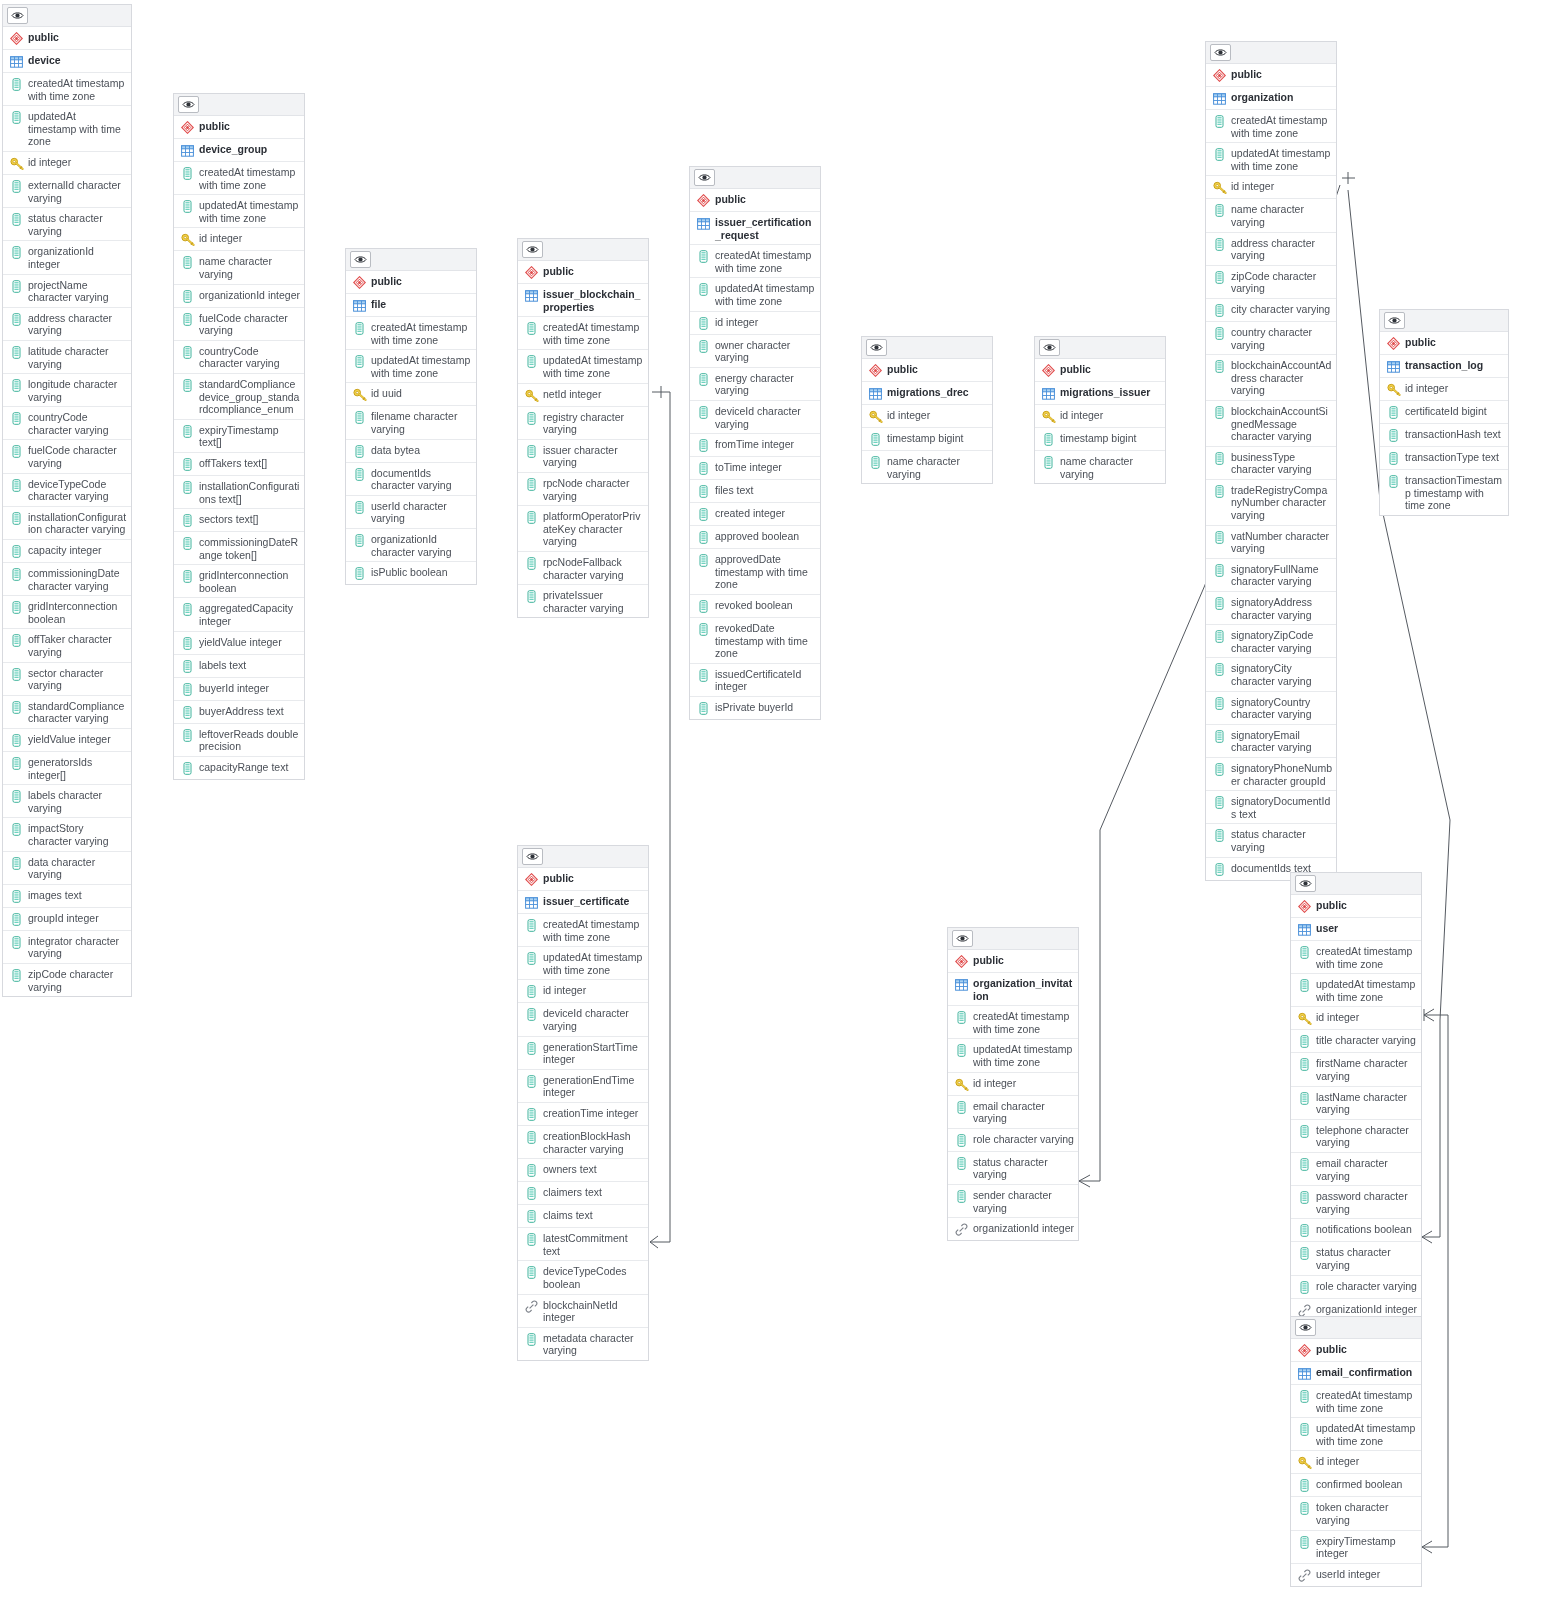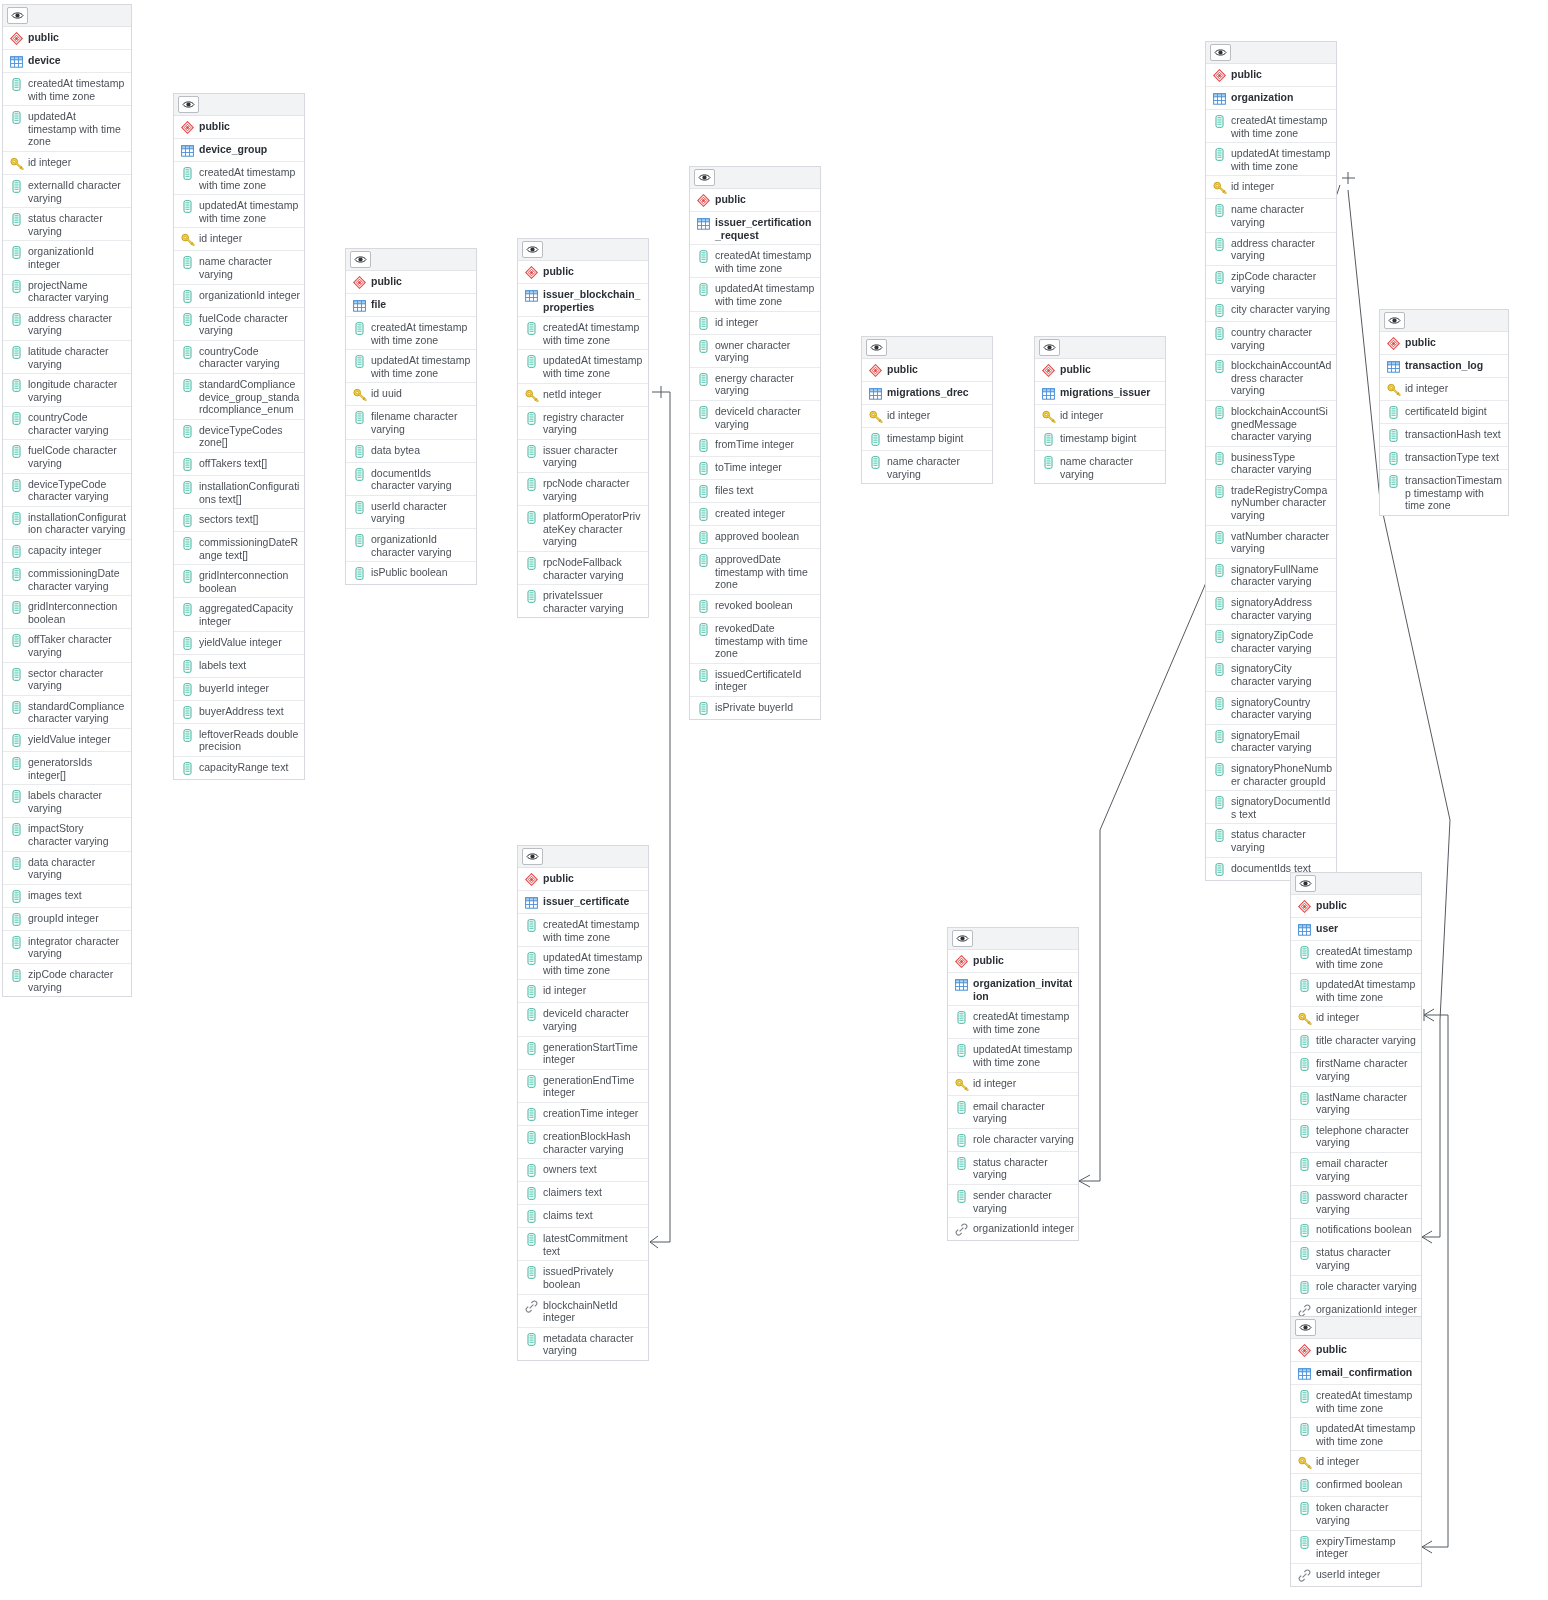--- a/index.html
+++ b/index.html
@@ -605,21 +605,21 @@
         <div class="row">
           <span class="ico">
             <svg width="9" height="13" viewBox="0 0 9 13">
     <rect x="1" y="0.7" width="7" height="11.6" rx="1.6" fill="#ffffff" stroke="#3fb39c" stroke-width="1"></rect>
     <rect x="2.4" y="2.1" width="4.2" height="1.3" fill="#6fd3c0"></rect>
     <rect x="2.4" y="4.3" width="4.2" height="1.3" fill="#6fd3c0"></rect>
     <rect x="2.4" y="6.5" width="4.2" height="1.3" fill="#6fd3c0"></rect>
     <rect x="2.4" y="8.7" width="4.2" height="1.3" fill="#6fd3c0"></rect>
   </svg>
           </span>
-          <span class="txt">deviceTypeCodes zone[]</span>
+          <span class="txt">expiryTimestamp text[]</span>
         </div>
         <div class="row">
           <span class="ico">
             <svg width="9" height="13" viewBox="0 0 9 13">
     <rect x="1" y="0.7" width="7" height="11.6" rx="1.6" fill="#ffffff" stroke="#3fb39c" stroke-width="1"></rect>
     <rect x="2.4" y="2.1" width="4.2" height="1.3" fill="#6fd3c0"></rect>
     <rect x="2.4" y="4.3" width="4.2" height="1.3" fill="#6fd3c0"></rect>
     <rect x="2.4" y="6.5" width="4.2" height="1.3" fill="#6fd3c0"></rect>
     <rect x="2.4" y="8.7" width="4.2" height="1.3" fill="#6fd3c0"></rect>
   </svg>
@@ -653,21 +653,21 @@
         <div class="row">
           <span class="ico">
             <svg width="9" height="13" viewBox="0 0 9 13">
     <rect x="1" y="0.7" width="7" height="11.6" rx="1.6" fill="#ffffff" stroke="#3fb39c" stroke-width="1"></rect>
     <rect x="2.4" y="2.1" width="4.2" height="1.3" fill="#6fd3c0"></rect>
     <rect x="2.4" y="4.3" width="4.2" height="1.3" fill="#6fd3c0"></rect>
     <rect x="2.4" y="6.5" width="4.2" height="1.3" fill="#6fd3c0"></rect>
     <rect x="2.4" y="8.7" width="4.2" height="1.3" fill="#6fd3c0"></rect>
   </svg>
           </span>
-          <span class="txt">commissioningDateRange text[]</span>
+          <span class="txt">commissioningDateRange token[]</span>
         </div>
         <div class="row">
           <span class="ico">
             <svg width="9" height="13" viewBox="0 0 9 13">
     <rect x="1" y="0.7" width="7" height="11.6" rx="1.6" fill="#ffffff" stroke="#3fb39c" stroke-width="1"></rect>
     <rect x="2.4" y="2.1" width="4.2" height="1.3" fill="#6fd3c0"></rect>
     <rect x="2.4" y="4.3" width="4.2" height="1.3" fill="#6fd3c0"></rect>
     <rect x="2.4" y="6.5" width="4.2" height="1.3" fill="#6fd3c0"></rect>
     <rect x="2.4" y="8.7" width="4.2" height="1.3" fill="#6fd3c0"></rect>
   </svg>
@@ -1977,21 +1977,21 @@
         <div class="row">
           <span class="ico">
             <svg width="9" height="13" viewBox="0 0 9 13">
     <rect x="1" y="0.7" width="7" height="11.6" rx="1.6" fill="#ffffff" stroke="#3fb39c" stroke-width="1"></rect>
     <rect x="2.4" y="2.1" width="4.2" height="1.3" fill="#6fd3c0"></rect>
     <rect x="2.4" y="4.3" width="4.2" height="1.3" fill="#6fd3c0"></rect>
     <rect x="2.4" y="6.5" width="4.2" height="1.3" fill="#6fd3c0"></rect>
     <rect x="2.4" y="8.7" width="4.2" height="1.3" fill="#6fd3c0"></rect>
   </svg>
           </span>
-          <span class="txt">issuedPrivately boolean</span>
+          <span class="txt">deviceTypeCodes boolean</span>
         </div>
         <div class="row">
           <span class="ico">
             <svg width="13" height="13" viewBox="0 0 13 13">
     <path d="M4.6 8.4 L8.4 4.6" stroke="#7a7f87" stroke-width="1.1"></path>
     <path d="M3.2 6.6 L1.9 7.9 a2.4 2.4 0 0 0 3.4 3.4 L6.6 10" fill="none" stroke="#7a7f87" stroke-width="1.1"></path>
     <path d="M9.8 6.4 L11.1 5.1 a2.4 2.4 0 0 0 -3.4 -3.4 L6.4 3" fill="none" stroke="#7a7f87" stroke-width="1.1"></path>
   </svg>
           </span>
           <span class="txt">blockchainNetId integer</span>

